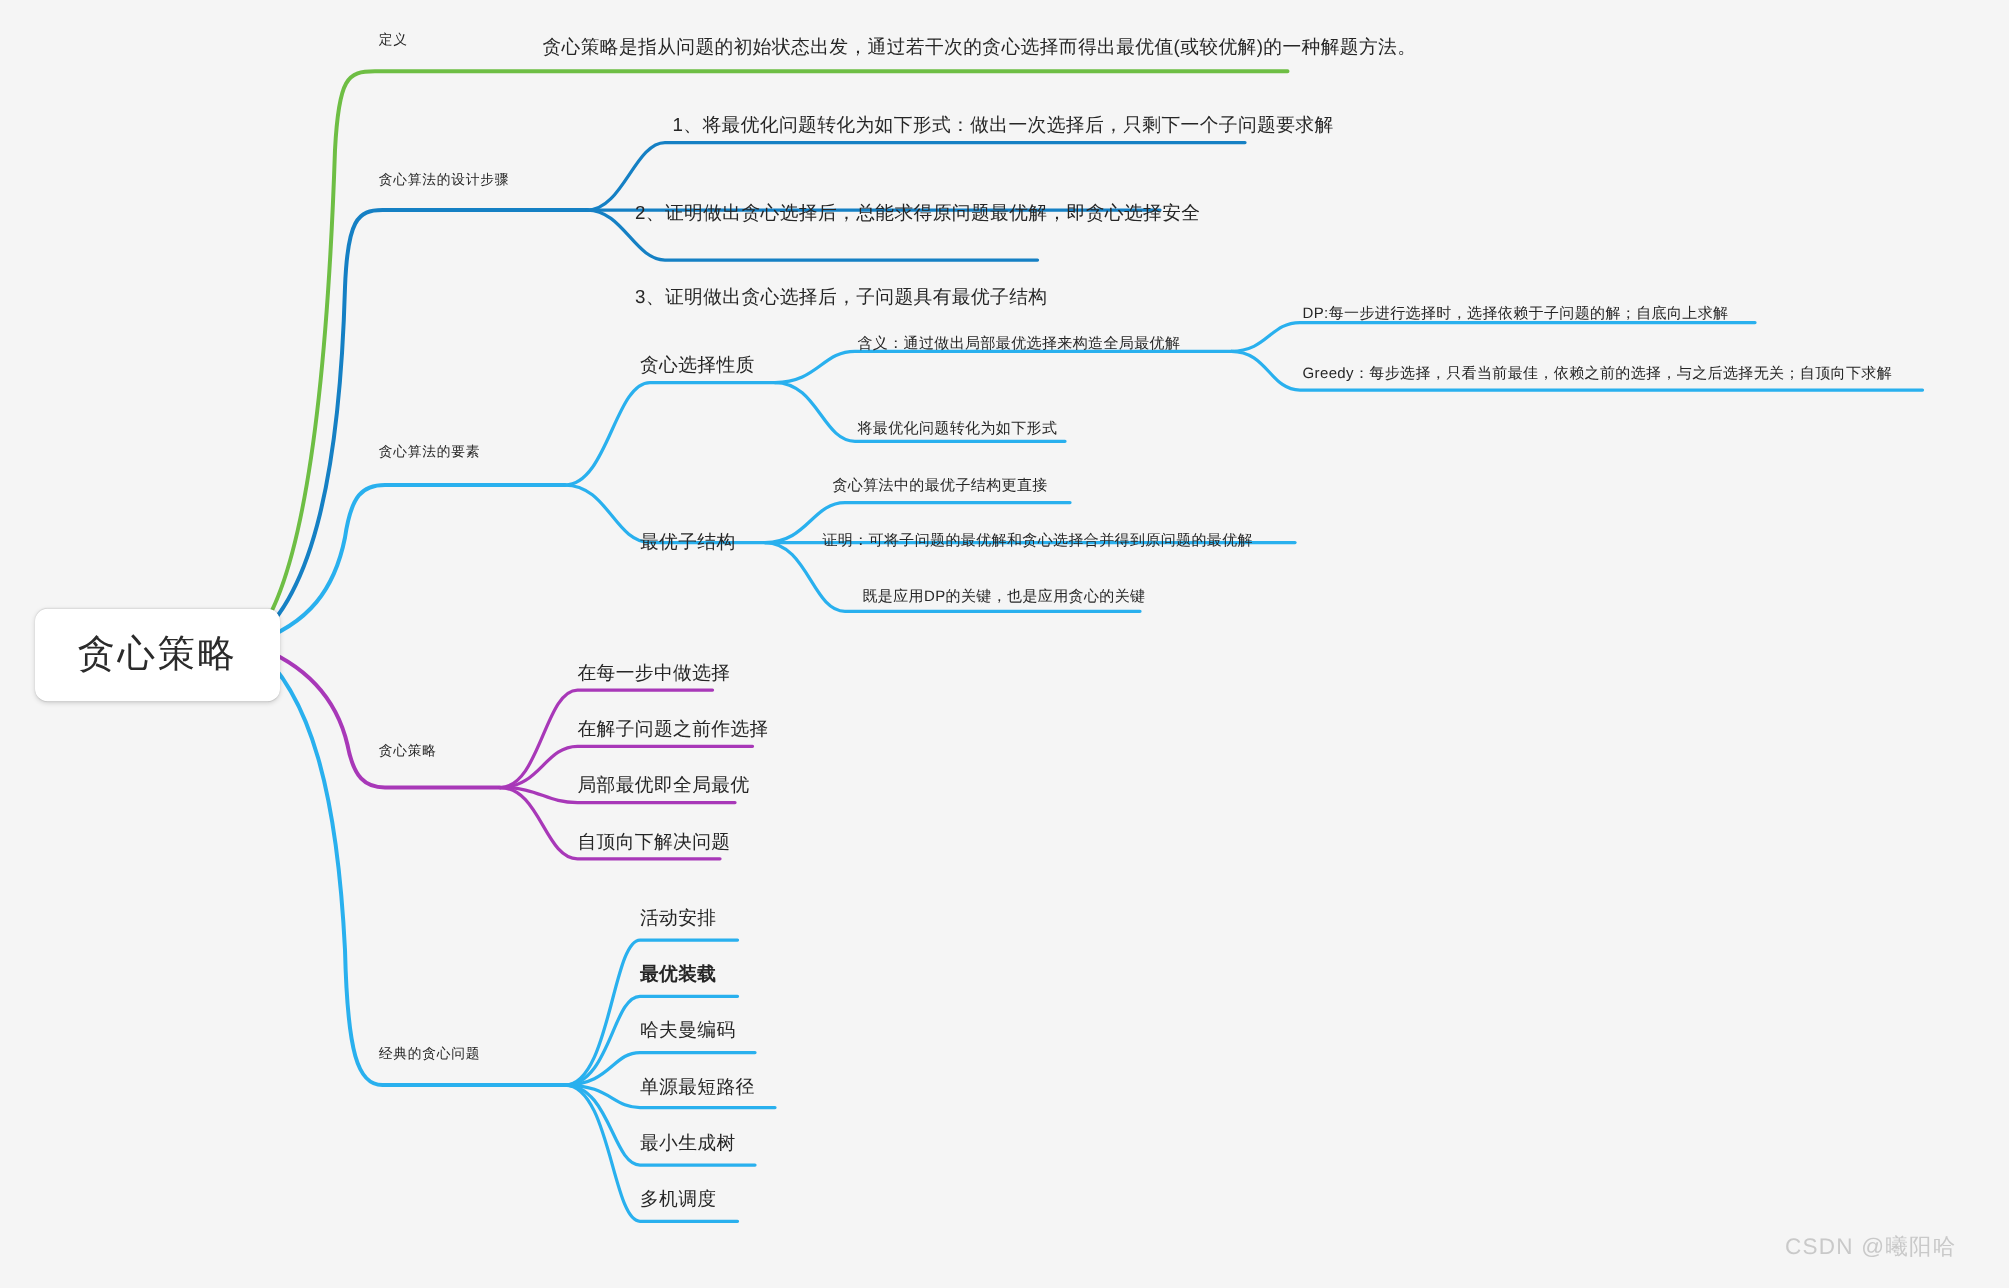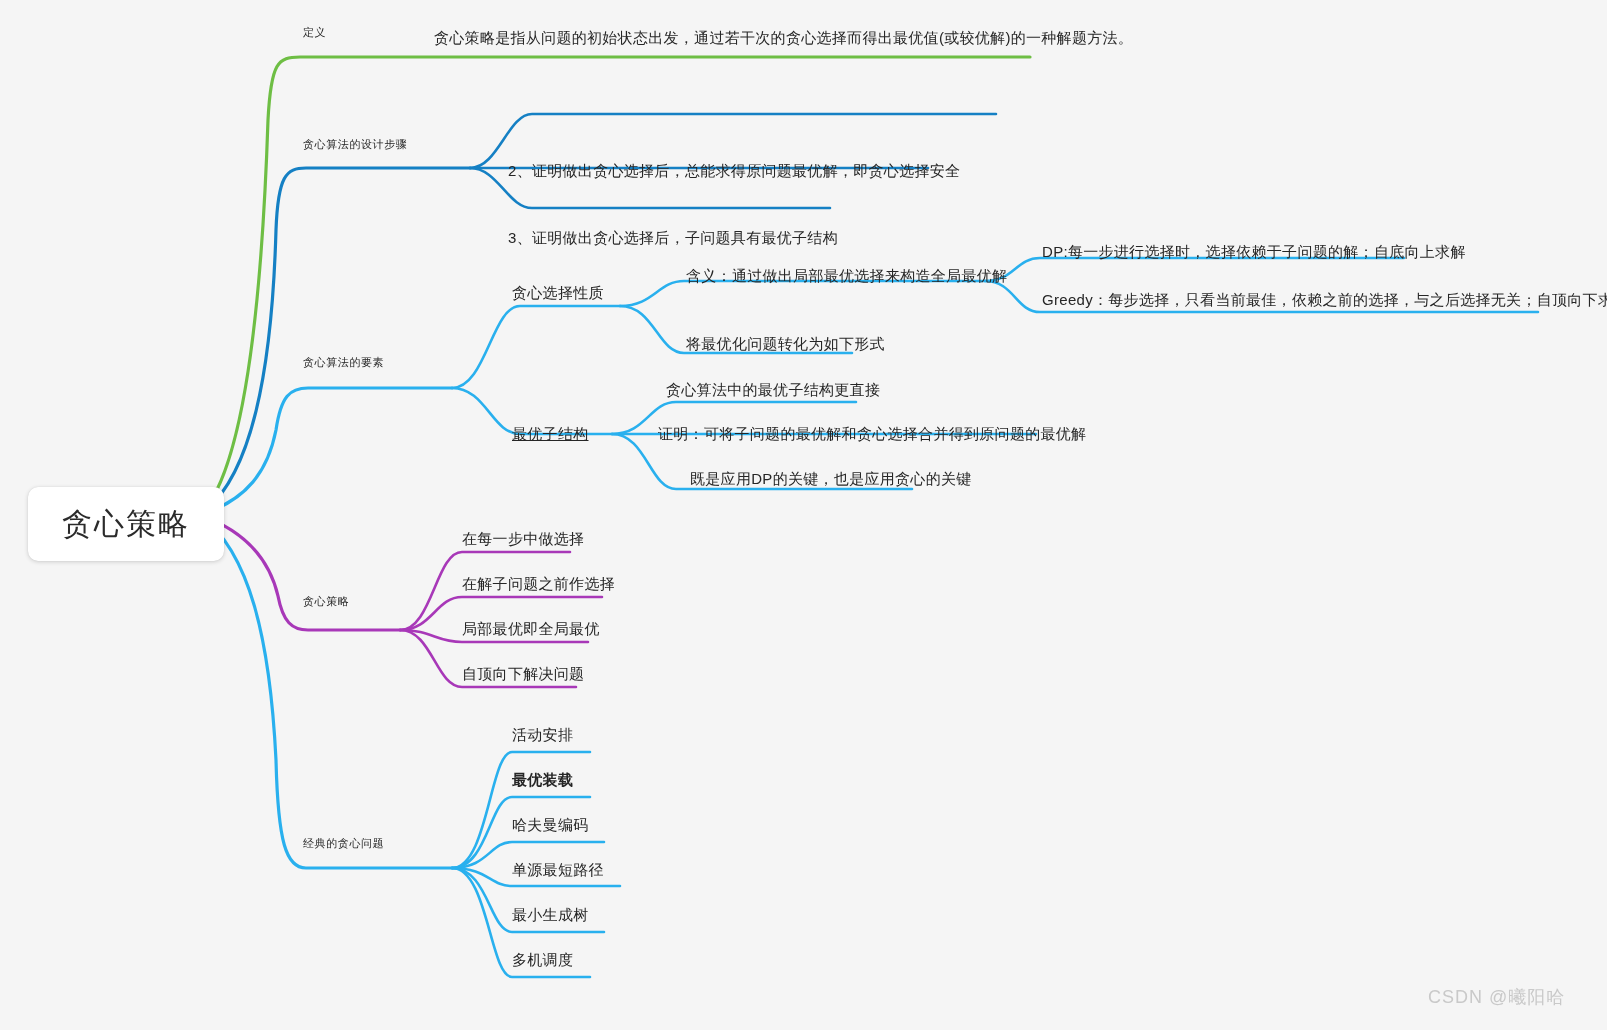--- a/index.html
+++ b/index.html
@@ -33,21 +33,21 @@
     background: #ffffff;
     border-radius: 10px;
     box-shadow: 0 1px 4px rgba(0,0,0,0.16), 0 0 1px rgba(0,0,0,0.12);
     font-size: 30px;
     color: #2b2b2b;
     padding: 22px 34px;
     letter-spacing: 2px;
   }
   .lvl1 { font-size: 11px; letter-spacing: .6px; }
   .lvl2 { font-size: 15px; letter-spacing: .3px; }
-  .lvl3 { font-size: 15px; letter-spacing: .3px; }
+  .lvl3 { font-size: 12px; letter-spacing: .3px; }
   .watermark {
     position: absolute;
     font-size: 18px;
     color: #c9c9c9;
     letter-spacing: 1px;
     white-space: nowrap;
   }
 </style>
 </head>
 <body>
@@ -103,25 +103,26 @@
   <div class="node lvl1" style="left:303px; top:139px;">贪心算法的设计步骤</div>
 
   <div class="node lvl1" style="left:303px; top:357px;">贪心算法的要素</div>
 
   <div class="node lvl1" style="left:303px; top:596px;">贪心策略</div>
 
   <div class="node lvl1" style="left:303px; top:838px;">经典的贪心问题</div>
 
   <div class="node lvl2" style="left:434px; top:30px;">贪心策略是指从问题的初始状态出发，通过若干次的贪心选择而得出最优值(或较优解)的一种解题方法。</div>
 
+  <div class="node lvl2" style="left:538px; top:93px;">1、将最优化问题转化为如下形式：做出一次选择后，只剩下一个子问题要求解</div>
   <div class="node lvl2" style="left:508px; top:141px;margin-top:22px;">2、证明做出贪心选择后，总能求得原问题最优解，即贪心选择安全</div>
   <div class="node lvl2" style="left:508px; top:186px;margin-top:44px;">3、证明做出贪心选择后，子问题具有最优子结构</div>
 
   <div class="node lvl2" style="left:512px; top:285px;">贪心选择性质</div>
-  <div class="node lvl2" style="left:512px; top:426px;text-decoration:underline;">最优子结构</div>
+  <div class="node lvl2" style="left:512px; top:426px;">最优子结构</div>
 
   <div class="node lvl3" style="left:686px; top:268px;">含义：通过做出局部最优选择来构造全局最优解</div>
   <div class="node lvl3" style="left:686px; top:336px;">将最优化问题转化为如下形式</div>
 
   <div class="node lvl3" style="left:1042px; top:244px;">DP:每一步进行选择时，选择依赖于子问题的解；自底向上求解</div>
   <div class="node lvl3" style="left:1042px; top:292px;">Greedy：每步选择，只看当前最佳，依赖之前的选择，与之后选择无关；自顶向下求解</div>
 
   <div class="node lvl3" style="left:666px; top:382px;">贪心算法中的最优子结构更直接</div>
   <div class="node lvl3" style="left:658px; top:426px;">证明：可将子问题的最优解和贪心选择合并得到原问题的最优解</div>
   <div class="node lvl3" style="left:658px; top:471px;margin-left:32px;">既是应用DP的关键，也是应用贪心的关键</div>

